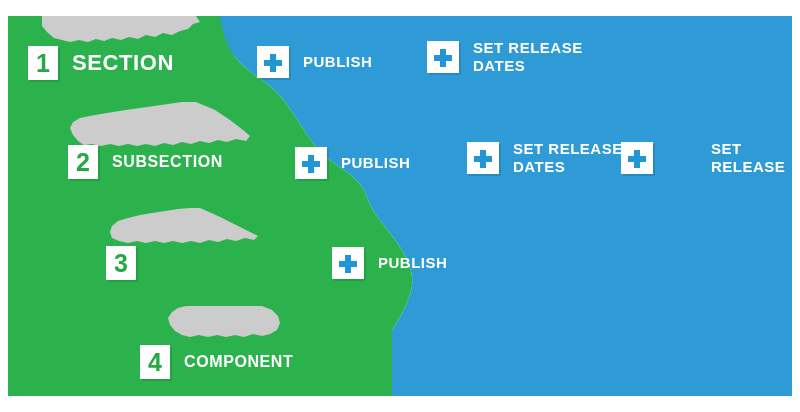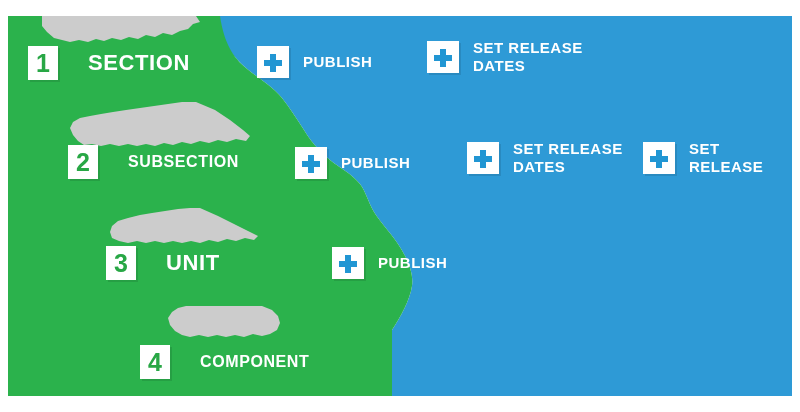--- a/index.html
+++ b/index.html
@@ -47,21 +47,21 @@
     text-align: center;
     font-family: "Liberation Sans", sans-serif;
     box-shadow: 2px 2px 0 rgba(0,0,0,0.10);
     flex: 0 0 auto;
   }
   .hier-label {
     color: #ffffff;
     font-size: 22px;
     font-weight: bold;
     letter-spacing: 0.6px;
-    margin-left: 30px;
+    margin-left: 14px;
     font-family: "Liberation Sans", sans-serif;
   }
   .hier-label.small {
     font-size: 16px;
   }
 
   
   .action {
     position: absolute;
     display: flex;
@@ -181,21 +181,20 @@
     <div class="hier-label">SECTION</div>
   </div>
 
   <div class="hier-row" style="left:68px; top:145px;">
     <div class="num-badge">2</div>
     <div class="hier-label small">SUBSECTION</div>
   </div>
 
   <div class="hier-row" style="left:106px; top:246px;">
     <div class="num-badge">3</div>
-    <div class="hier-label">UNIT</div>
   </div>
 
   <div class="hier-row" style="left:140px; top:345px;">
     <div class="num-badge">4</div>
     <div class="hier-label small">COMPONENT</div>
   </div>
 
   <div class="action" style="left:257px; top:46px;">
     <div class="plus-box"></div>
     <div class="action-label">
@@ -219,21 +218,21 @@
   </div>
 
   <div class="action" style="left:467px; top:140px;">
     <div class="plus-box"></div>
     <div class="action-label">
       <span>SET RELEASE</span>
       <span class="l2">DATES</span>
     </div>
   </div>
 
-  <div class="action" style="left:643px; top:140px;">
+  <div class="action" style="left:621px; top:140px;gap:44px;">
     <div class="plus-box"></div>
     <div class="action-label">
       <span>SET</span>
       <span class="l2">RELEASE</span>
     </div>
   </div>
 
   <div class="action" style="left:332px; top:247px;">
     <div class="plus-box"></div>
     <div class="action-label">

